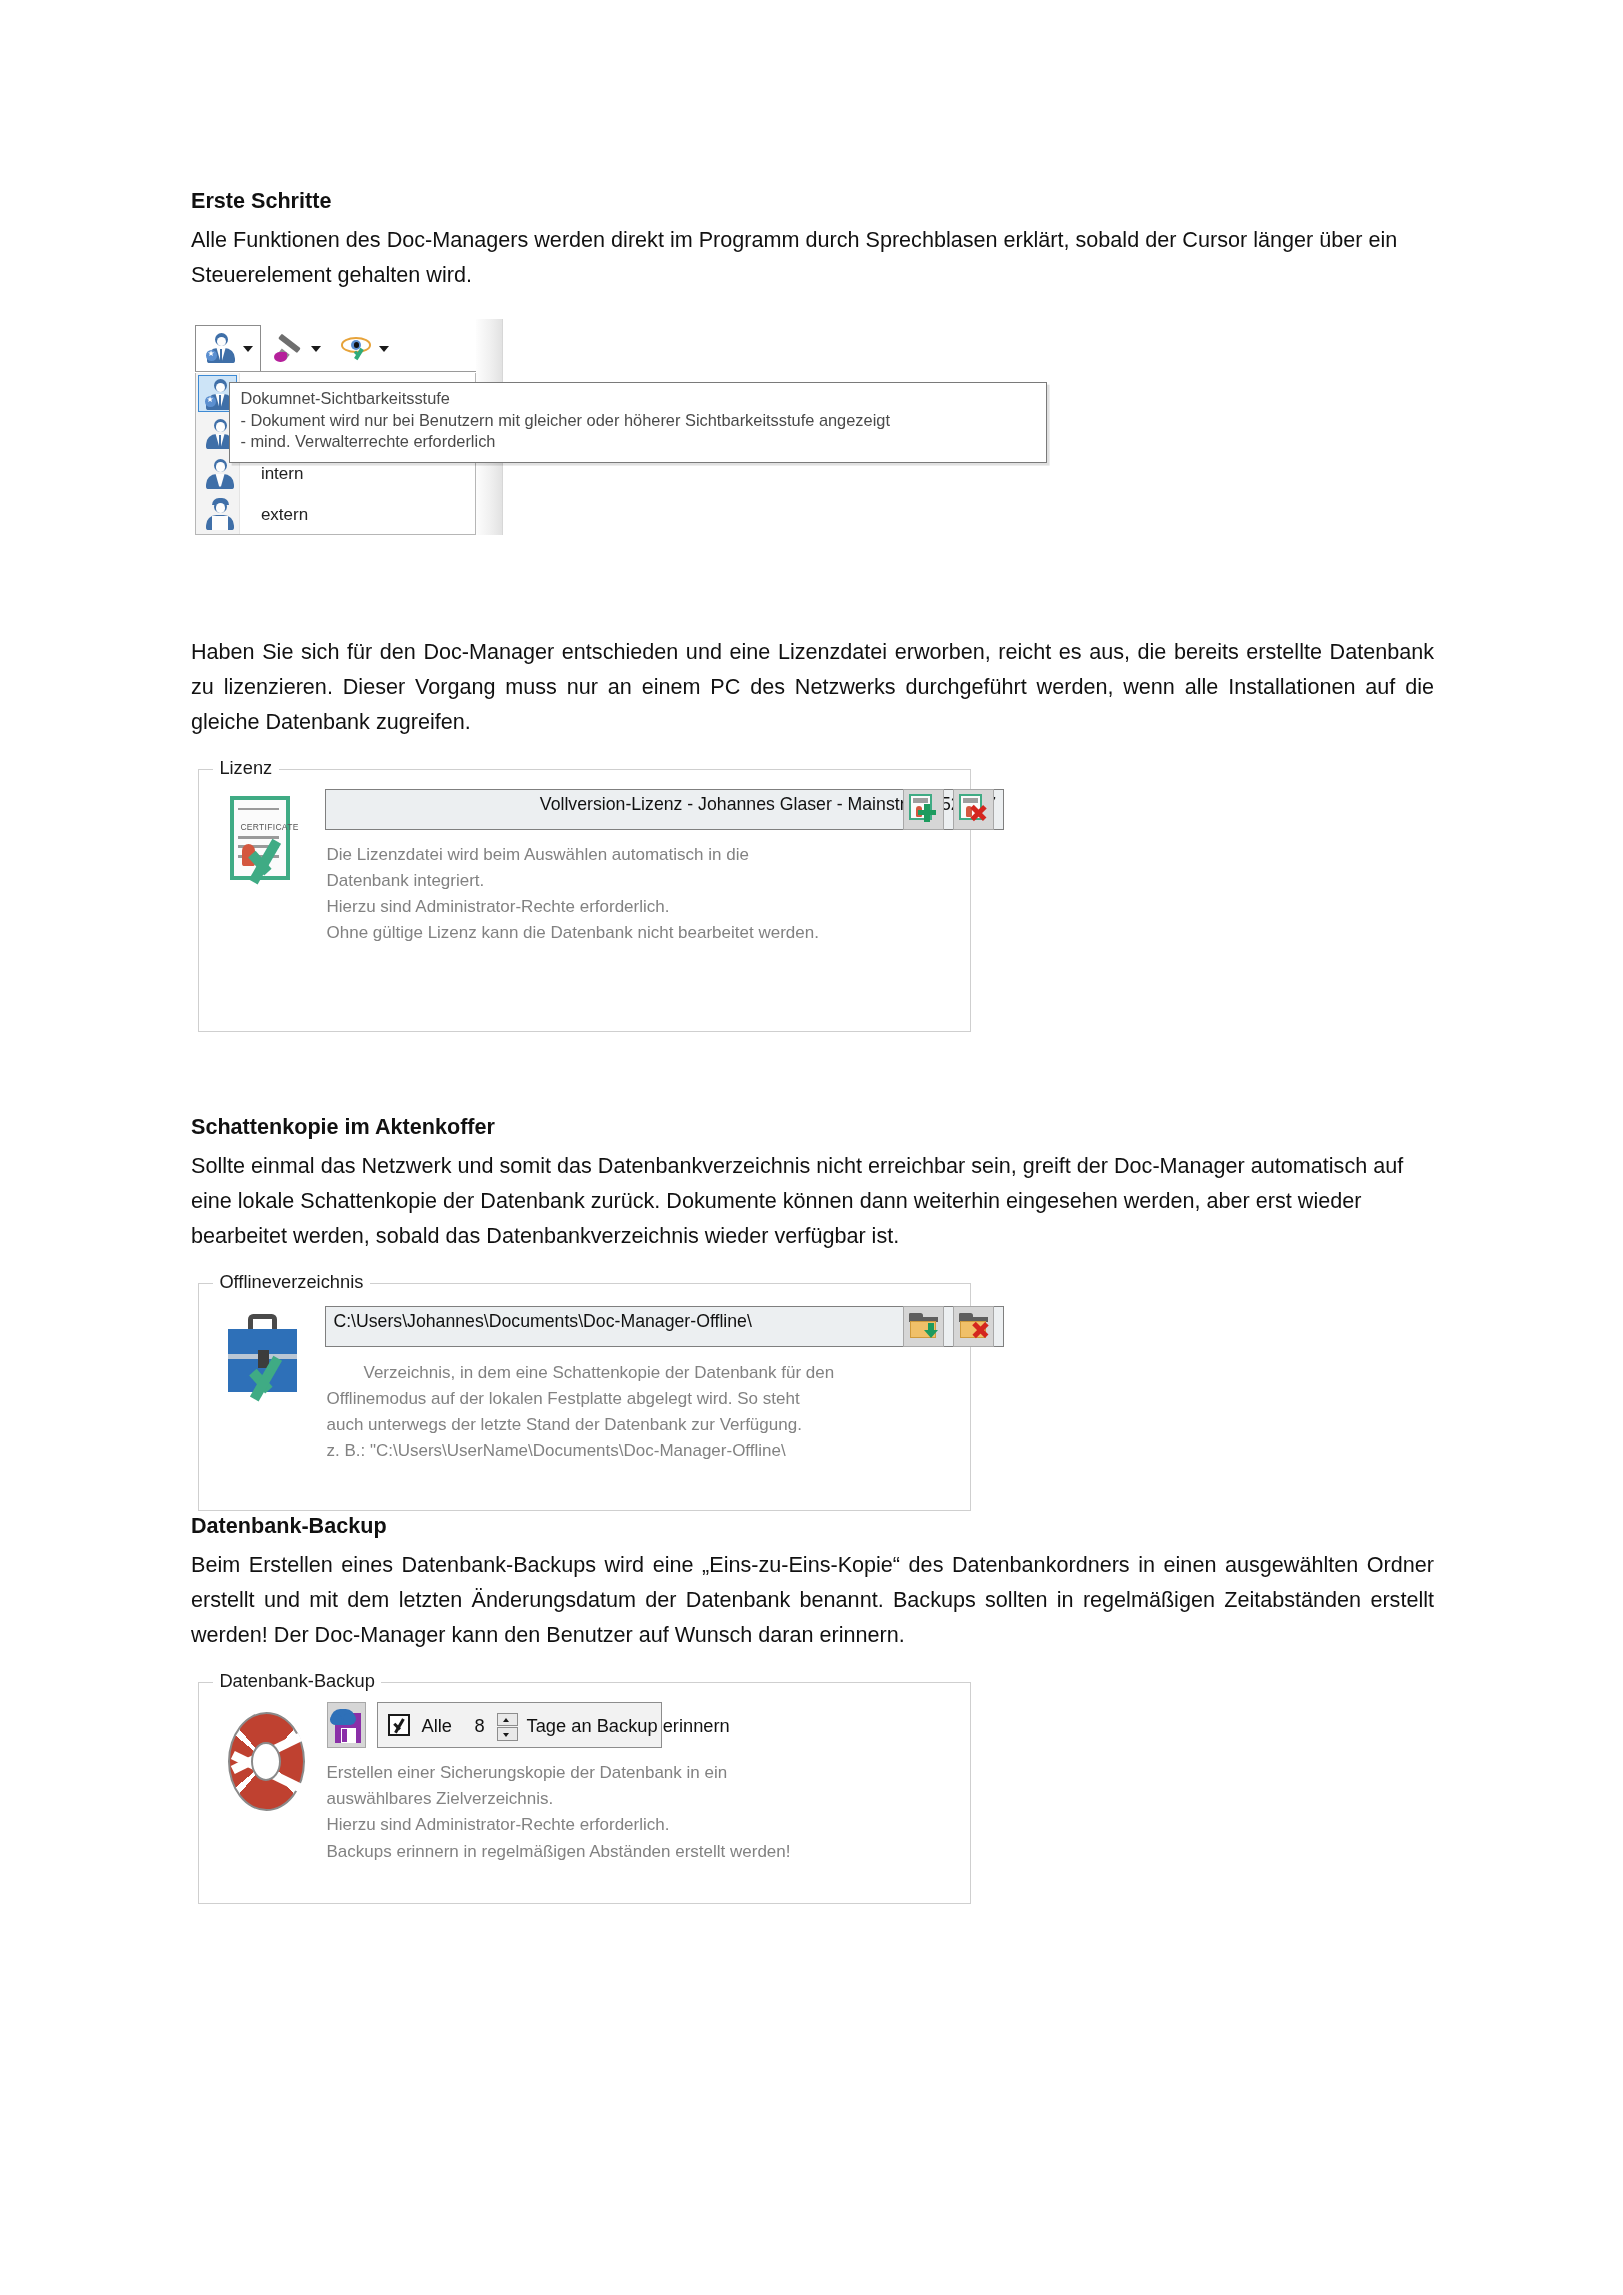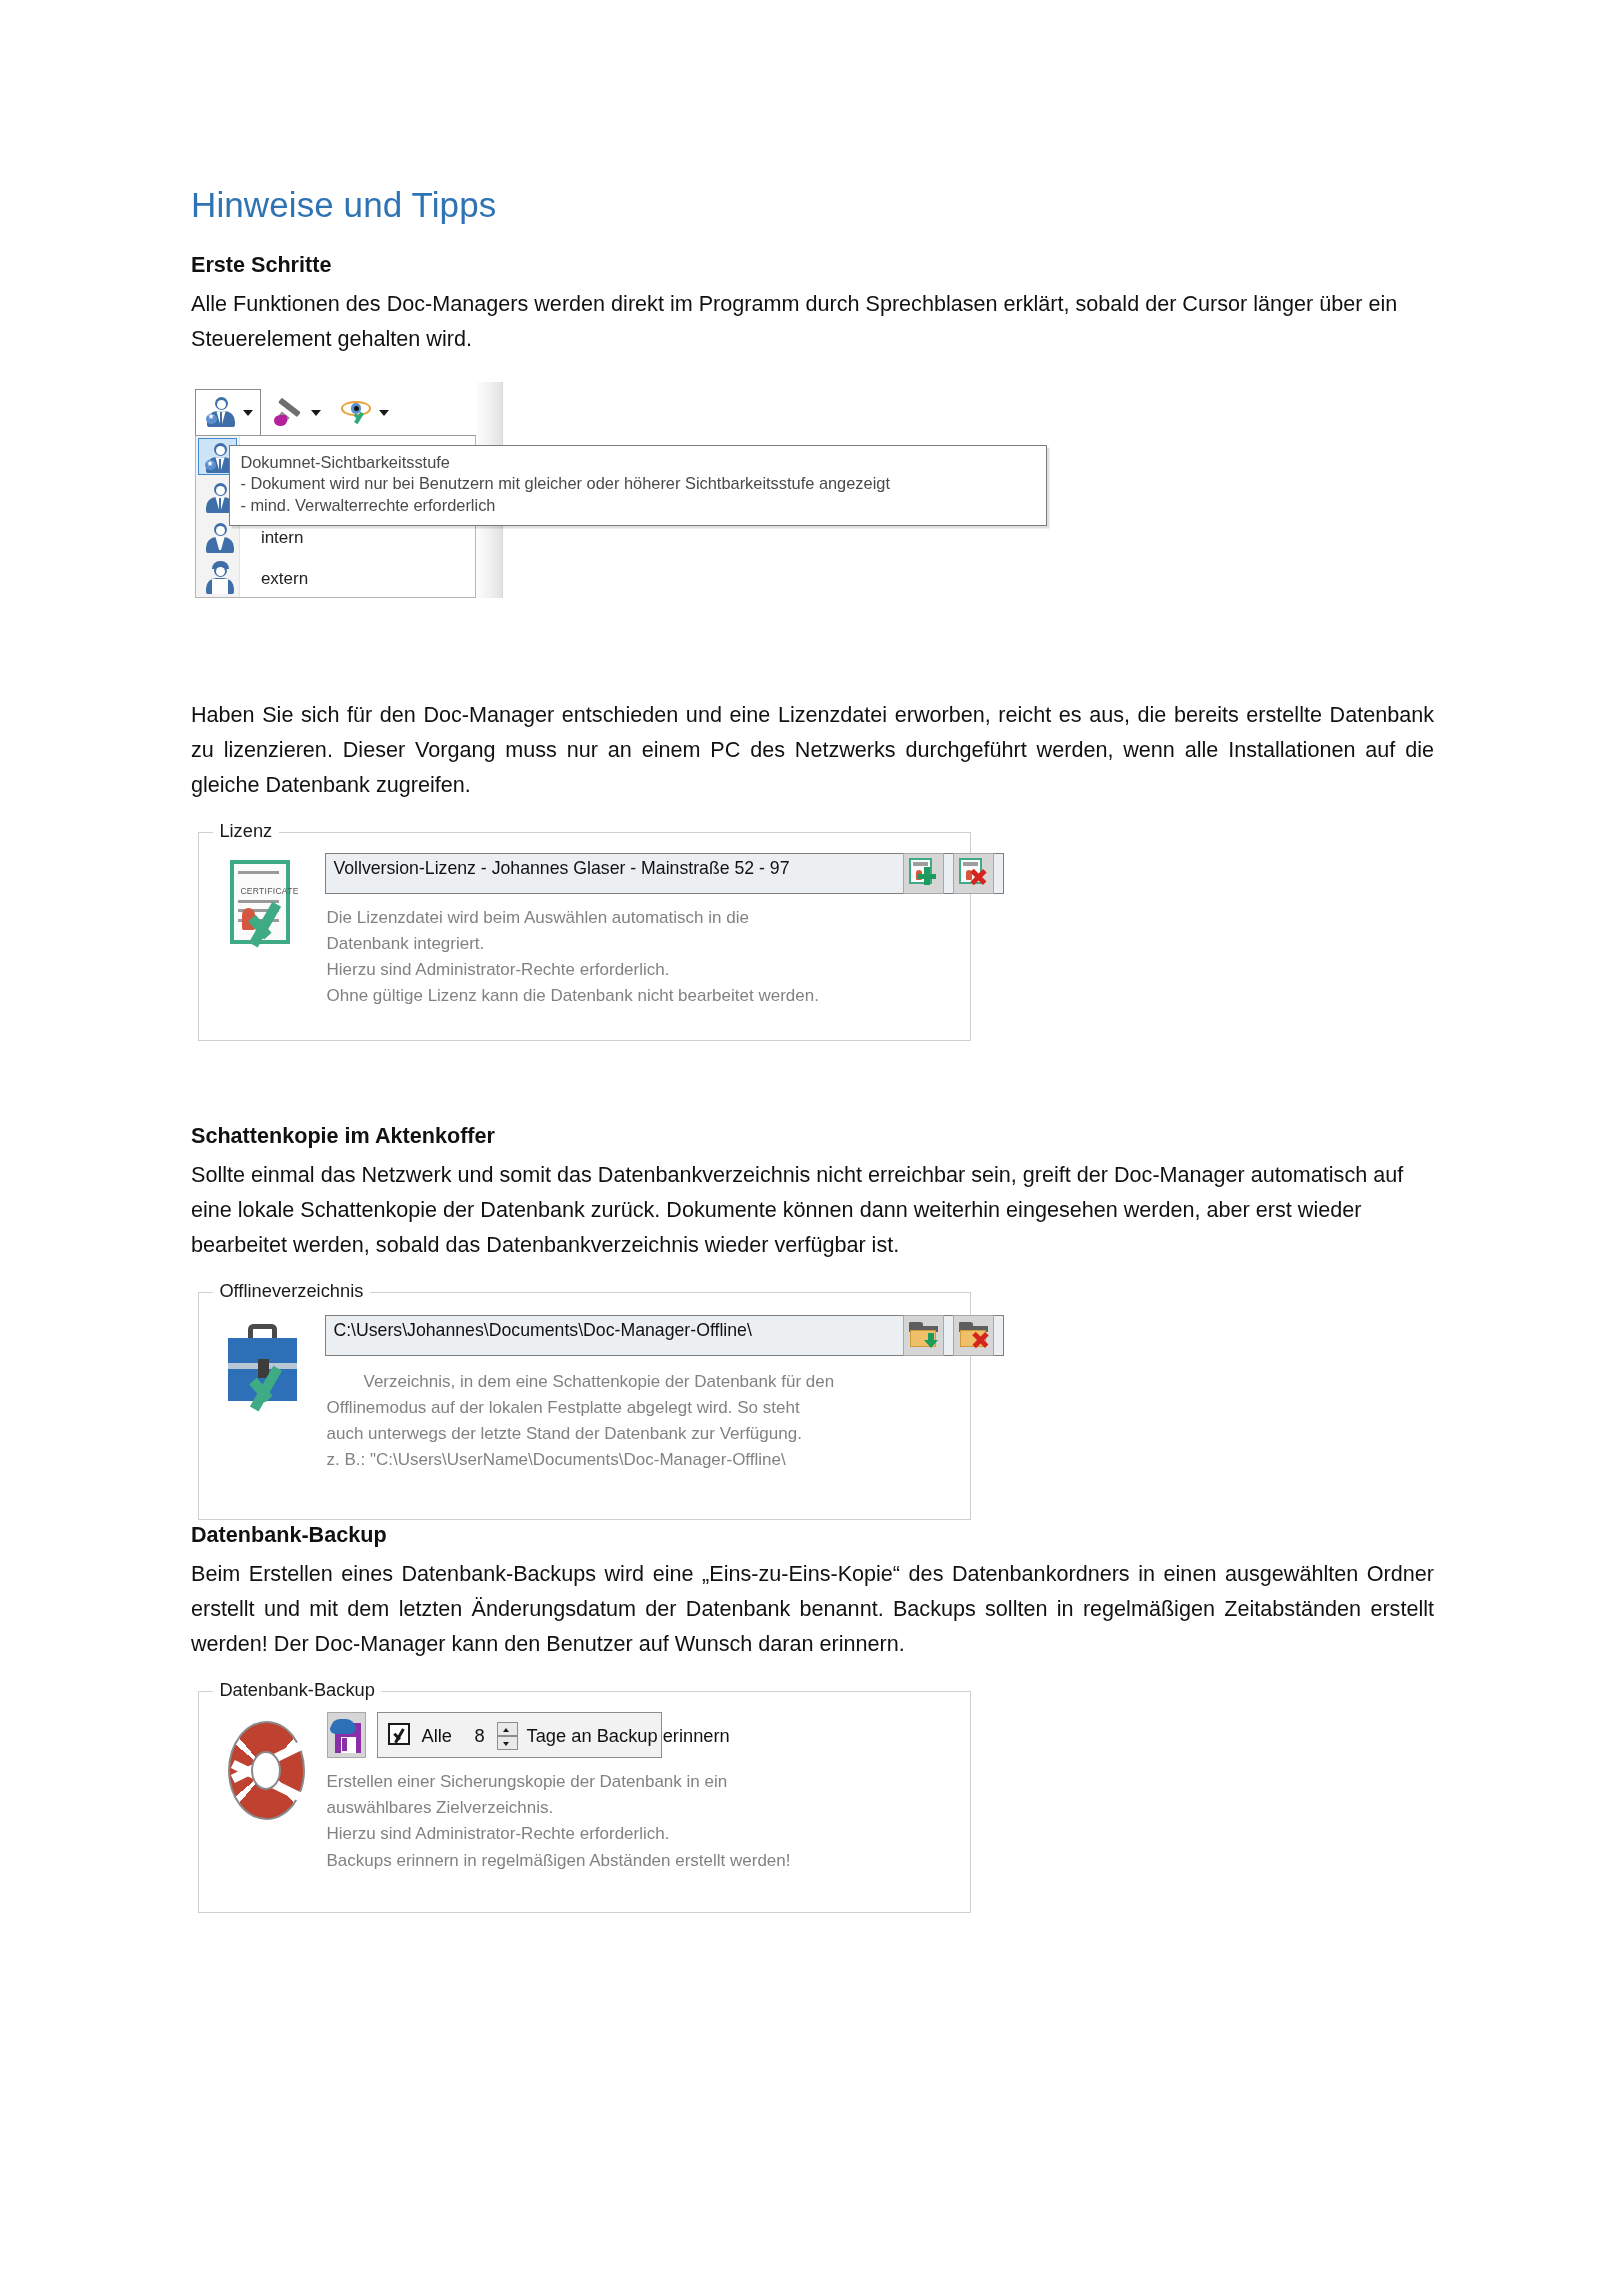--- a/index.html
+++ b/index.html
@@ -318,21 +318,20 @@
     border-left:3.9px solid transparent;border-right:3.9px solid transparent;border-bottom:4.6px solid #1a1a1a;}
   .spin .dn:after{content:"";position:absolute;left:5.9px;top:4.6px;width:0;height:0;
     border-left:3.9px solid transparent;border-right:3.9px solid transparent;border-top:4.6px solid #1a1a1a;}
 </style>
 </head>
 <body>
 
 <div class="page">
   <div class="content">
 
-    <h1 class="doc-h1">Hinweise und Tipps</h1>
 
     <div class="sec">
       <h2 class="doc-h2">Erste Schritte</h2>
       <p class="doc-p nojust">Alle Funktionen des Doc-Managers werden direkt im Programm durch Sprechblasen erklärt, sobald der Cursor länger über ein Steuerelement gehalten wird.</p>
 
       <div class="fig1">
         <div class="fig1-shadowcol"></div>
 
         <div class="tb">
           <div class="tb-btn-sel"></div>
@@ -428,21 +427,21 @@
           <div class="tl">- Dokument wird nur bei Benutzern mit gleicher oder höherer Sichtbarkeitsstufe angezeigt</div>
           <div class="tl">- mind. Verwalterrechte erforderlich</div>
         </div>
       </div>
     </div>
 
     <div class="sec" style="margin-top:84px;">
       <p class="doc-p">Haben Sie sich für den Doc-Manager entschieden und eine Lizenzdatei erworben, reicht es aus, die bereits erstellte Datenbank zu lizenzieren. Dieser Vorgang muss nur an einem PC des Netzwerks durchgeführt werden, wenn alle Installationen auf die gleiche Datenbank zugreifen.</p>
 
       <div class="fig-wrap">
-        <div class="gbox" style="width:773px;height:209px;">
+        <div class="gbox" style="width:773px;height:263px;text-align:right;">
           <div class="gbox-legend">Lizenz</div>
 
           <div style="position:absolute;left:27.5px;top:23.6px;width:79px;height:105px;" class="ico-cert">
             <div class="sheet"></div>
             <div class="ln" style="top:14.4px;width:41px;"></div>
             <div class="cap">CERTIFICATE</div>
             <div class="ln" style="top:43px;width:41px;"></div>
             <div class="ln" style="top:52px;width:41px;"></div>
             <div class="ln" style="top:62px;width:41px;"></div>
             <div class="seal"></div>

